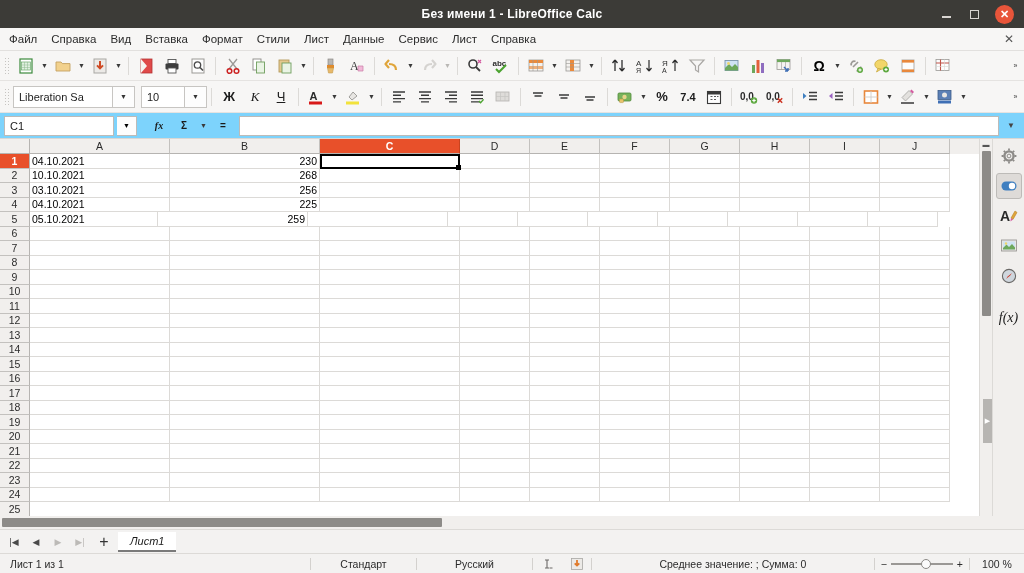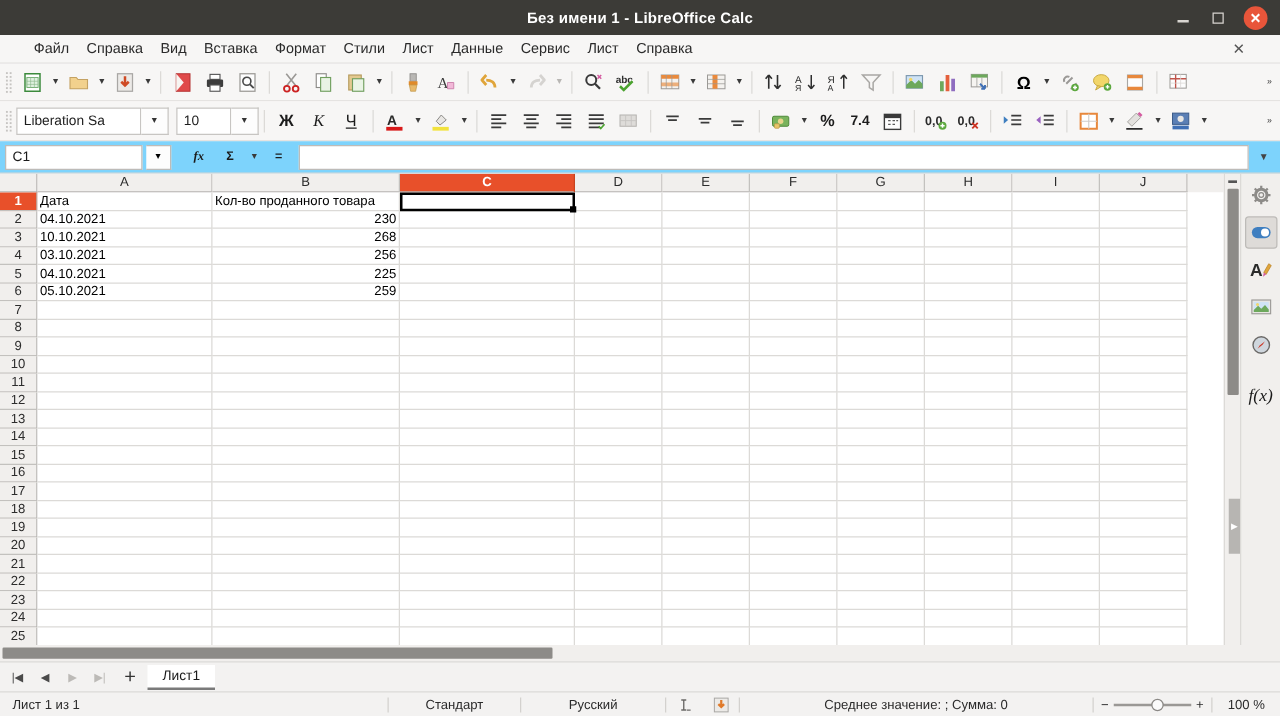--- a/index.html
+++ b/index.html
@@ -26,21 +26,21 @@
   .win-btn .max-sq { display:block; width: 9px; height: 9px; border: 1.5px solid #d8d5d1; }
   .close-btn {
     width: 19px; height: 19px; border-radius: 50%; background: #e8553a;
     color: #fff; display: flex; align-items: center; justify-content: center;
     font-size: 11px; font-weight: bold;
   }
 
   
   .menubar {
     height: 23px; background: #f7f6f5; border-bottom: 1px solid #e2e0de;
-    display: flex; align-items: center; padding: 0 20px; flex: 0 0 23px;
+    display: flex; align-items: center; padding: 0 2px; flex: 0 0 23px;
     font-size: 11.5px; color: #2b2b2b;
   }
   .menu-item { padding: 2px 7px; white-space: nowrap; }
   .menu-close { margin-left: auto; padding: 0 8px; color: #555; font-size: 12px; }
 
   
   .toolbar {
     height: 30px; background: #f7f6f5; border-bottom: 1px solid #e5e3e1;
     display: flex; align-items: center; padding: 0 3px; gap: 0px; flex: 0 0 30px;
   }
@@ -160,21 +160,21 @@
     height: 24px; background: #f3f2f1; border-top: 1px solid #dcdad7;
     display: flex; align-items: center; padding: 0 4px; gap: 2px; flex: 0 0 24px;
   }
   .nav-btn { width: 20px; height: 20px; display: flex; align-items: center; justify-content: center;
              font-size: 9px; color: #4a4a4a; }
   .nav-btn.dim { color: #bcbab7; }
   .add-sheet { width: 24px; height: 20px; display: flex; align-items: center; justify-content: center;
                font-size: 16px; color: #333; }
   .sheet-tab {
     height: 20px; padding: 0 12px; background: #fff; border-bottom: 2px solid #7a7a7a;
-    font-size: 11px; display: flex; align-items: center; color: #1a1a1a;
+    font-size: 11px; display: flex; align-items: center; color: #1a1a1a; font-style: italic;
   }
 
   
   .statusbar {
     height: 20px; background: #f3f2f1; border-top: 1px solid #dcdad7;
     display: flex; align-items: center; font-size: 10.5px; color: #2b2b2b; flex: 0 0 20px;
   }
   .sb-cell { padding: 0 10px; height: 20px; display: flex; align-items: center; white-space: nowrap; }
   .sb-div { width: 1px; height: 12px; background: #d3d1ce; }
   .zoomslider { display: flex; align-items: center; gap: 4px; padding: 0 6px; }
@@ -761,32 +761,20 @@
             <div class="rowhdr">18</div>
             <div class="rowhdr">19</div>
             <div class="rowhdr">20</div>
             <div class="rowhdr">21</div>
             <div class="rowhdr">22</div>
             <div class="rowhdr">23</div>
             <div class="rowhdr">24</div>
             <div class="rowhdr">25</div>
           </div>
         <div class="cells" id="cells">
-          <div class="cellrow">
-              <div class="cell" style="width: 140px;">Дата</div>
-              <div class="cell ovf" style="width: 150px; z-index: 3;">Кол-во проданного товара</div>
-              <div class="cell" style="width: 140px;"></div>
-              <div class="cell" style="width: 70px;"></div>
-              <div class="cell" style="width: 70px;"></div>
-              <div class="cell" style="width: 70px;"></div>
-              <div class="cell" style="width: 70px;"></div>
-              <div class="cell" style="width: 70px;"></div>
-              <div class="cell" style="width: 70px;"></div>
-              <div class="cell" style="width: 70px;"></div>
-            </div>
             <div class="cellrow">
               <div class="cell" style="width: 140px;">04.10.2021</div>
               <div class="cell num" style="width: 150px;">230</div>
               <div class="cell" style="width: 140px;"></div>
               <div class="cell" style="width: 70px;"></div>
               <div class="cell" style="width: 70px;"></div>
               <div class="cell" style="width: 70px;"></div>
               <div class="cell" style="width: 70px;"></div>
               <div class="cell" style="width: 70px;"></div>
               <div class="cell" style="width: 70px;"></div>
@@ -822,21 +810,21 @@
               <div class="cell" style="width: 140px;"></div>
               <div class="cell" style="width: 70px;"></div>
               <div class="cell" style="width: 70px;"></div>
               <div class="cell" style="width: 70px;"></div>
               <div class="cell" style="width: 70px;"></div>
               <div class="cell" style="width: 70px;"></div>
               <div class="cell" style="width: 70px;"></div>
               <div class="cell" style="width: 70px;"></div>
             </div>
             <div class="cellrow">
-              <div class="cell" style="width: 140px;">05.10.2021</div>
+              <div class="cell" style="width: 128px;">05.10.2021</div>
               <div class="cell num" style="width: 150px;">259</div>
               <div class="cell" style="width: 140px;"></div>
               <div class="cell" style="width: 70px;"></div>
               <div class="cell" style="width: 70px;"></div>
               <div class="cell" style="width: 70px;"></div>
               <div class="cell" style="width: 70px;"></div>
               <div class="cell" style="width: 70px;"></div>
               <div class="cell" style="width: 70px;"></div>
               <div class="cell" style="width: 70px;"></div>
             </div>

